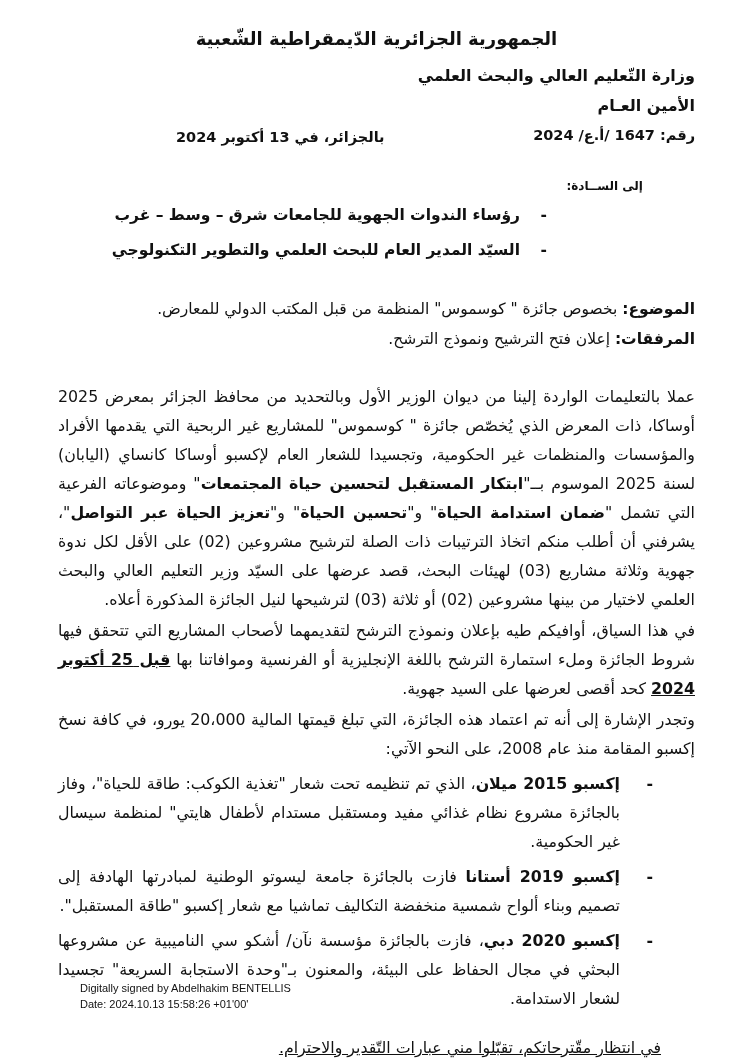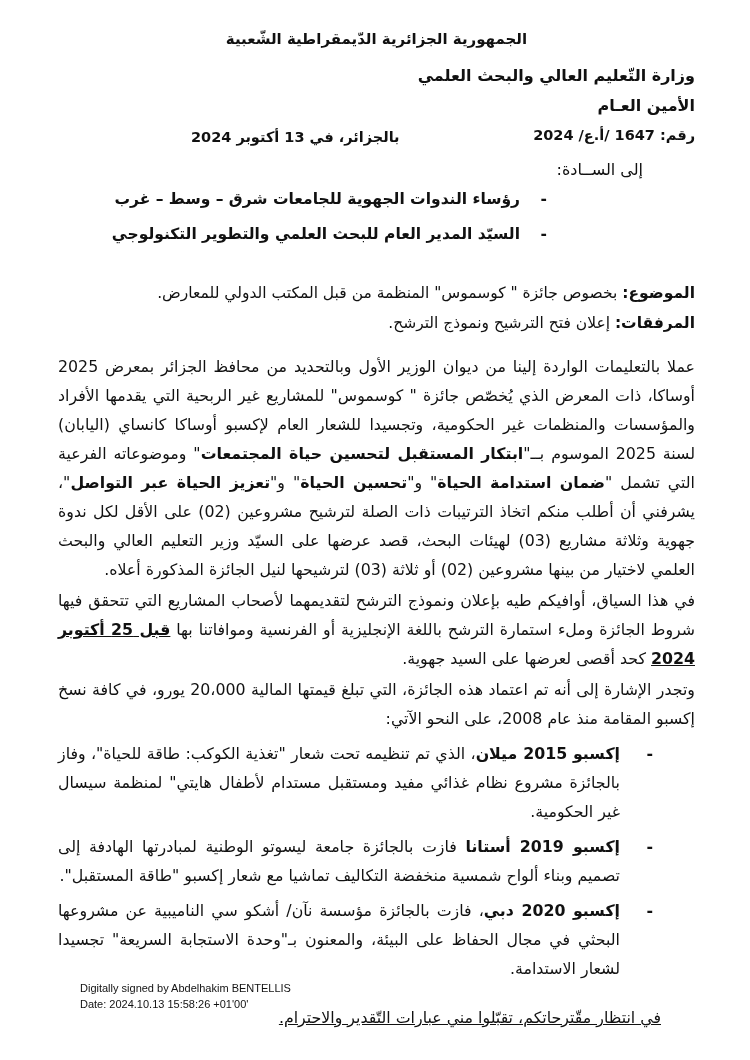--- a/index.html
+++ b/index.html
@@ -12,21 +12,21 @@
     color:#111111;
     font-family:"DejaVu Sans", sans-serif;
     direction:rtl;
     overflow:hidden;
   }
   .content { padding:16px 55px 0 58px; }
 
   .title {
     text-align:center;
     font-weight:bold;
-    font-size:15px;
+    font-size:18px;
     line-height:26px;
     margin-top:10px;
   }
   .ministry {
     text-align:right;
     font-weight:bold;
     font-size:16px;
     line-height:24px;
     margin-top:12px;
   }
@@ -40,30 +40,30 @@
   .ref-row {
     position:relative;
     margin-top:6px;
     font-weight:bold;
     font-size:14.5px;
     line-height:22px;
     text-align:right;
   }
   .place-date {
     position:absolute;
-    left:133px; top:2px;
+    left:118px; top:2px;
     font-weight:bold;
     font-size:14.5px;
   }
 
   .recipients-heading {
-    margin-top:12px;
+    margin-top:28px;
     margin-right:52px;
-    font-weight:normal;
-    font-size:16px;
+    font-weight:bold;
+    font-size:12px;
     line-height:24px;
   }
   .recipient-item {
     position:relative;
     padding-right:175px;
     font-weight:bold;
     font-size:15.5px;
     line-height:35px;
   }
   .recipient-item .dash {
@@ -77,21 +77,21 @@
   }
   .subject-block { margin-top:26px; }
   .label-bold { font-weight:bold; }
 
   .body-text {
     font-size:15.8px;
     line-height:29px;
     text-align:justify;
     margin:0;
   }
-  .para-1 { margin-top:14px; }
+  .para-1 { margin-top:28px; }
   .para-2 { margin-top:2px; }
   .para-3 { margin-top:2px; }
 
   .expo-list { list-style:none; margin:0; padding:0; }
   .expo-item {
     position:relative;
     padding-right:75px;
     margin-top:6px;
     font-size:15.8px;
     line-height:29px;

